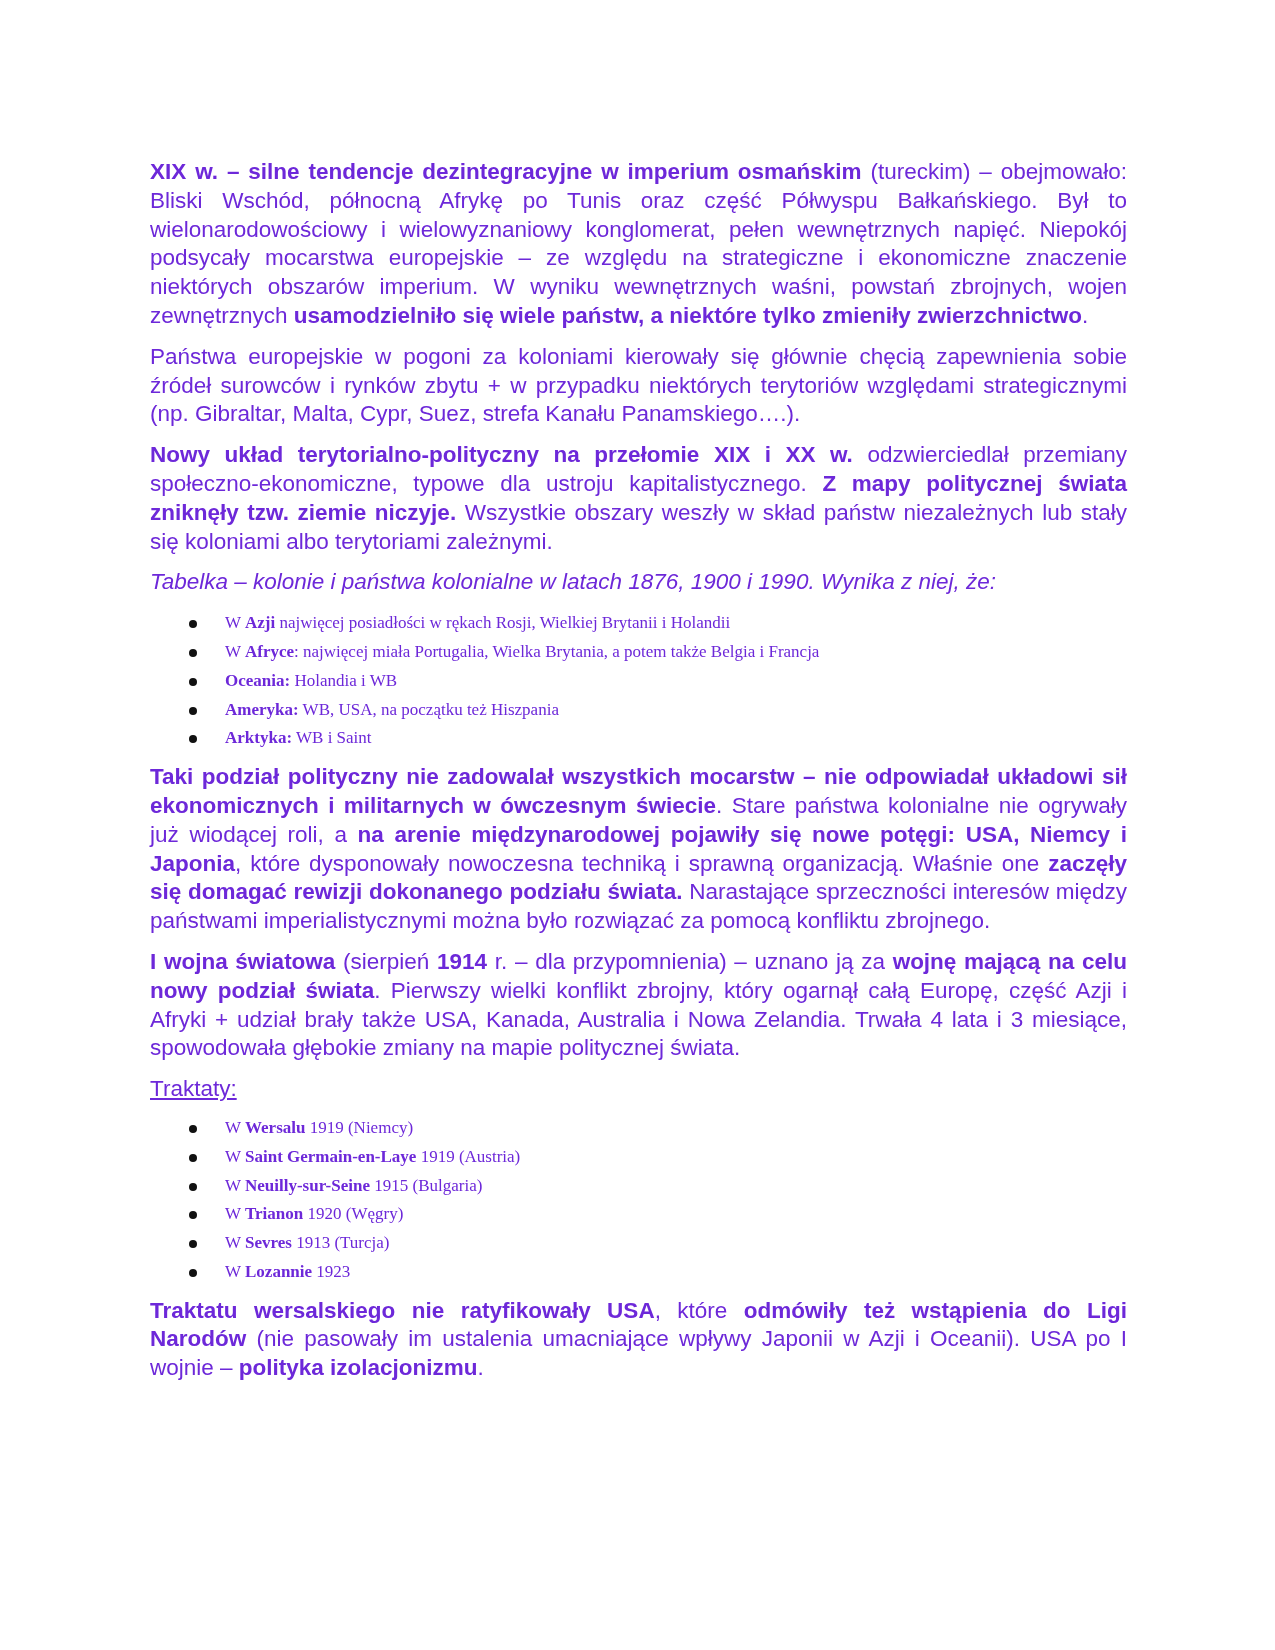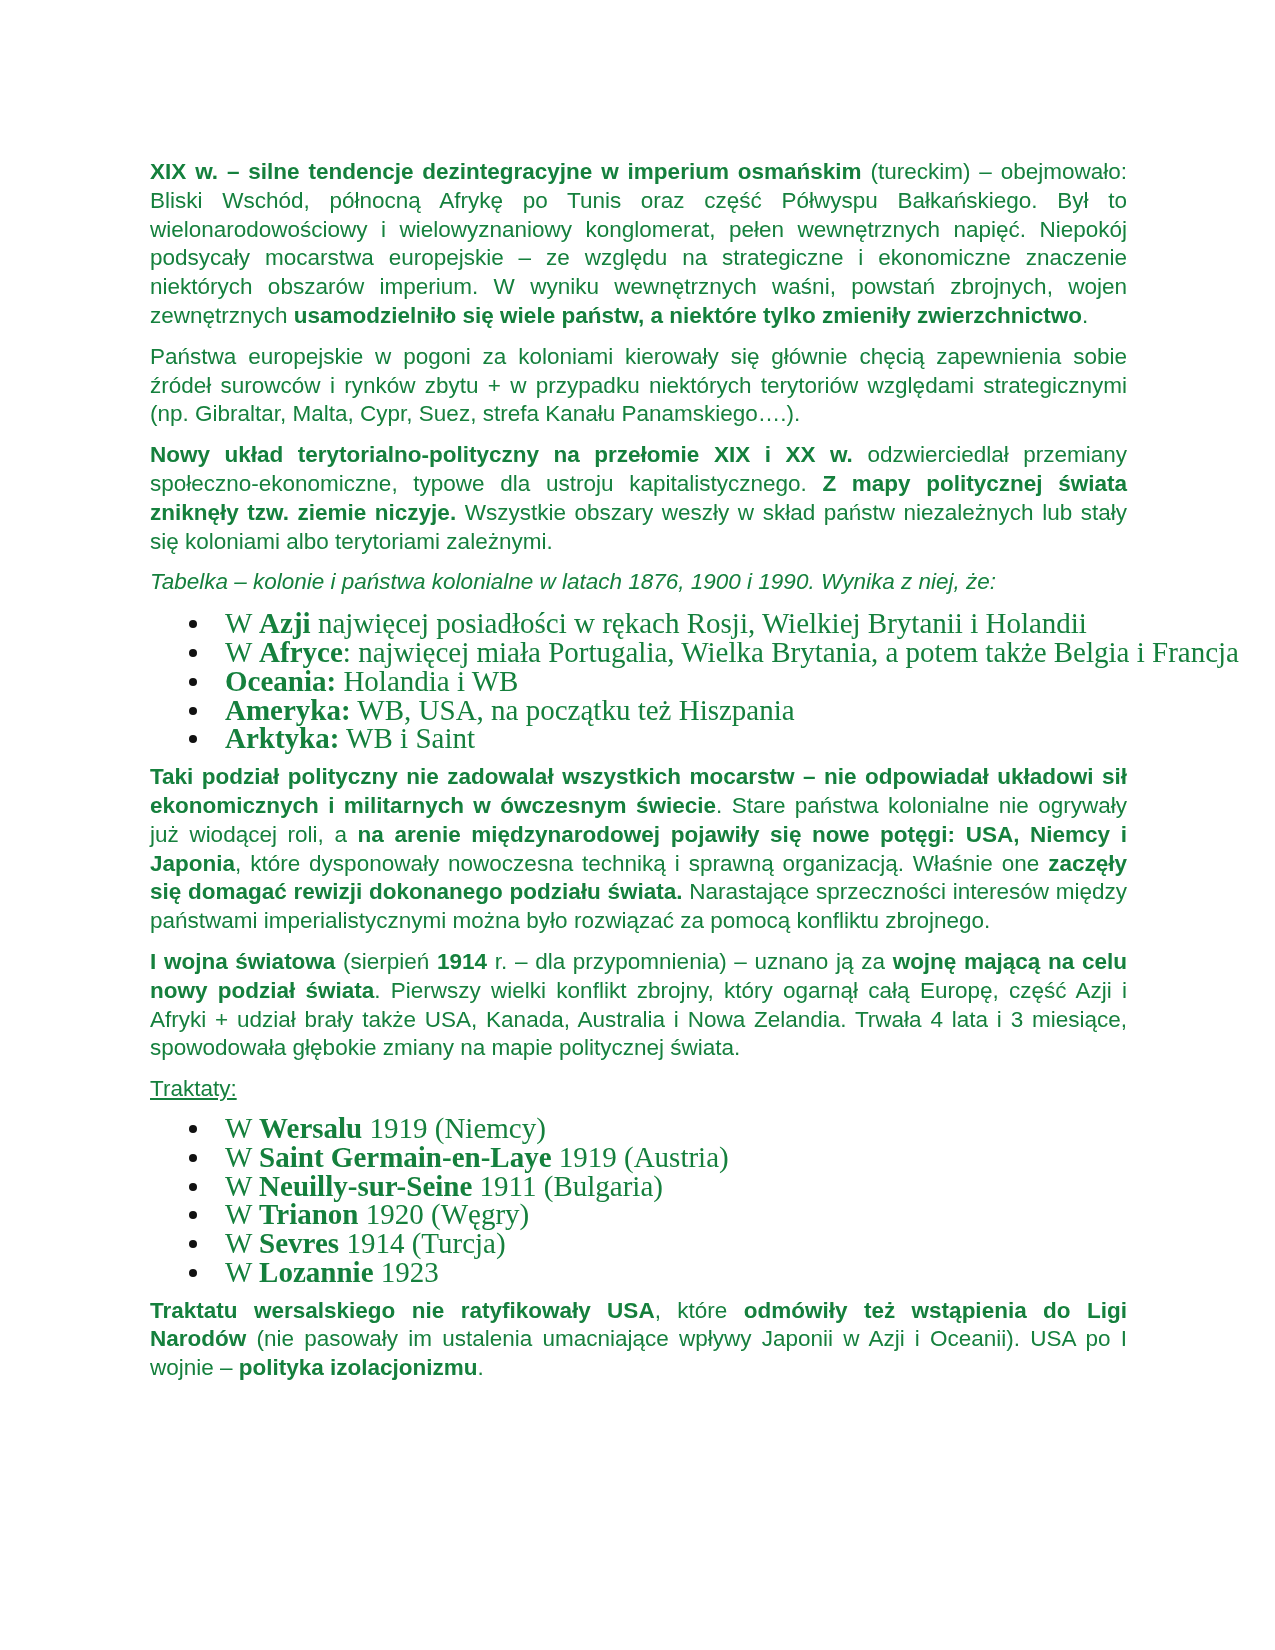--- a/index.html
+++ b/index.html
@@ -1,28 +1,28 @@
 <!DOCTYPE html>
 <html><head>
 <meta charset="utf-8">
 <style>
   html, body { margin: 0; padding: 0; background: #ffffff; }
   body { width: 1275px; height: 1650px; position: relative; overflow: hidden; }
   .page {
     position: absolute; left: 150px; top: 158px; width: 977px;
-    color: #15803d;
+    color: #6d28d9;
     font-family: "Liberation Sans", sans-serif;
     font-size: 22.5px; line-height: 28.8px;
   }
   .p { margin: 0 0 12px 0; text-align: justify; }
   .p b { font-weight: bold; }
   .italic { font-style: italic; }
   ul.bul {
     margin: 0 0 10px 0; padding: 0; list-style: none;
-    font-family: "Liberation Serif", serif; font-size: 29px; line-height: 28.8px;
+    font-family: "Liberation Serif", serif; font-size: 17px; line-height: 28.8px;
   }
   ul.bul li { position: relative; padding-left: 75px; white-space: nowrap; }
   ul.bul li .dot {
     position: absolute; left: 39px; top: 11px; width: 8px; height: 8px;
     border-radius: 50%; background: #111;
   }
   .heading { margin: 0 0 10px 0; text-decoration: underline; }
 </style>
 </head>
 <body>
@@ -48,21 +48,21 @@
 
   <p class="p"><b>Taki podział polityczny nie zadowalał wszystkich mocarstw – nie odpowiadał układowi sił ekonomicznych i militarnych w ówczesnym świecie</b><span>. Stare państwa kolonialne nie ogrywały już wiodącej roli, a </span><b>na arenie międzynarodowej pojawiły się nowe potęgi: USA, Niemcy i Japonia</b><span>, które dysponowały nowoczesna techniką i sprawną organizacją. Właśnie one </span><b>zaczęły się domagać rewizji dokonanego podziału świata.</b><span> Narastające sprzeczności interesów między państwami imperialistycznymi można było rozwiązać za pomocą konfliktu zbrojnego.</span></p>
 
   <p class="p"><b>I wojna światowa</b><span> (sierpień </span><b>1914</b><span> r. – dla przypomnienia) – uznano ją za </span><b>wojnę mającą na celu nowy podział świata</b><span>. Pierwszy wielki konflikt zbrojny, który ogarnął całą Europę, część Azji i Afryki + udział brały także USA, Kanada, Australia i Nowa Zelandia. Trwała 4 lata i 3 miesiące, spowodowała głębokie zmiany na mapie politycznej świata.</span></p>
 
   <p class="p heading">Traktaty:</p>
 
   <ul class="bul">
     <li><span class="dot"></span><span>W </span><b>Wersalu</b><span> 1919 (Niemcy)</span></li>
     <li><span class="dot"></span><span>W </span><b>Saint Germain-en-Laye</b><span> 1919 (Austria)</span></li>
-    <li><span class="dot"></span><span>W </span><b>Neuilly-sur-Seine</b><span> 1911 (Bulgaria)</span></li>
+    <li><span class="dot"></span><span>W </span><b>Neuilly-sur-Seine</b><span> 1915 (Bulgaria)</span></li>
     <li><span class="dot"></span><span>W </span><b>Trianon</b><span> 1920 (Węgry)</span></li>
-    <li><span class="dot"></span><span>W </span><b>Sevres</b><span> 1914 (Turcja)</span></li>
+    <li><span class="dot"></span><span>W </span><b>Sevres</b><span> 1913 (Turcja)</span></li>
     <li><span class="dot"></span><span>W </span><b>Lozannie</b><span> 1923</span></li>
   </ul>
 
   <p class="p"><b>Traktatu wersalskiego nie ratyfikowały USA</b><span>, które </span><b>odmówiły też wstąpienia do Ligi Narodów</b><span> (nie pasowały im ustalenia umacniające wpływy Japonii w Azji i Oceanii). USA po I wojnie – </span><b>polityka izolacjonizmu</b><span>.</span></p>
 
 </div>
 
 </body></html>

